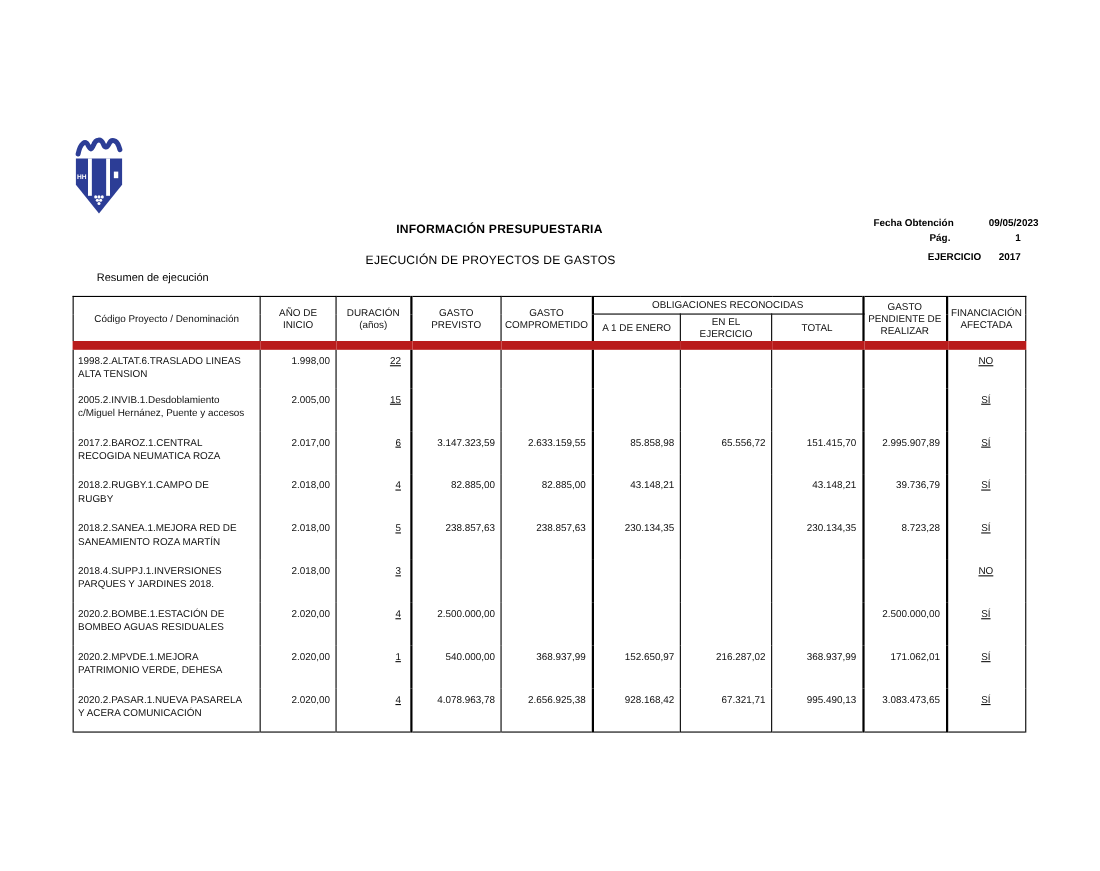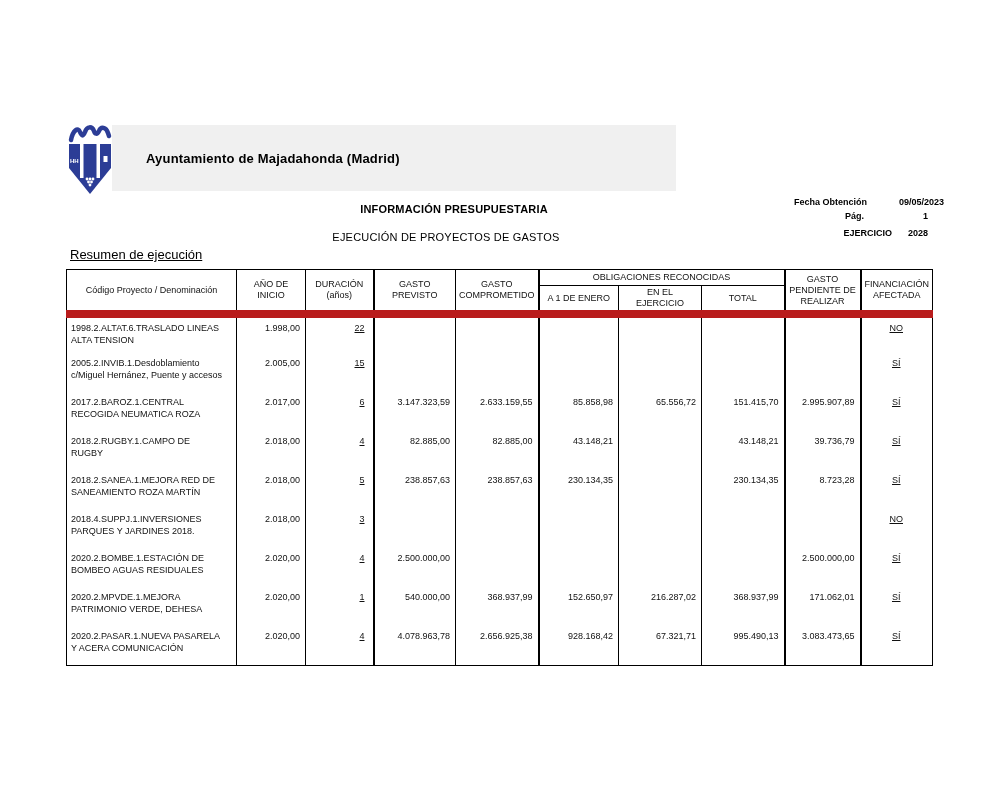--- a/index.html
+++ b/index.html
@@ -22,21 +22,21 @@
   .m-fecha-l { top: 197px; right: 133px; }
   .m-fecha-v { top: 197px; right: 56px; }
   .m-pag-l   { top: 211px; right: 136px; }
   .m-pag-v   { top: 211px; right: 72px; }
   .m-ej-l    { top: 228px; right: 108px; }
   .m-ej-v    { top: 228px; right: 72px; }
   .title1 { position: absolute; top: 203px; left: 0; width: 908px; text-align: center;
             font-size: 11px; font-weight: bold; letter-spacing: 0.2px; }
   .title2 { position: absolute; top: 231px; left: 0; width: 892px; text-align: center;
             font-size: 11px; letter-spacing: 0.2px; }
-  .section-label { position: absolute; top: 247px; left: 70px; font-size: 13px; text-decoration: underline; }
+  .section-label { position: absolute; top: 247px; left: 88px; font-size: 10px; }
 
   .table-wrap { position: absolute; left: 66px; top: 269px; }
   table.report {
     width: 866px; table-layout: fixed; border-collapse: collapse;
     font-size: 9px; color: #111;
   }
   table.report, table.report th { border: 1px solid #000; }
   th { font-weight: normal; text-align: center; vertical-align: middle;
        white-space: pre-line; line-height: 11px; padding: 1px 2px; }
   thead tr.h1 { height: 16px; }
@@ -69,30 +69,27 @@
         <circle cx="20" cy="56" r="1.4"></circle>
           <circle cx="23" cy="56" r="1.4"></circle>
           <circle cx="26" cy="56" r="1.4"></circle>
         <circle cx="21.5" cy="59" r="1.4"></circle>
           <circle cx="24.5" cy="59" r="1.4"></circle>
         <circle cx="23" cy="62" r="1.4"></circle>
       </g>
     </svg>
   </div>
 
-  <div class="band">
-    <span class="org-name">Ayuntamiento de Majadahonda (Madrid)</span>
-  </div>
 
   <span class="meta-label m-fecha-l">Fecha Obtención</span>
   <span class="meta-value m-fecha-v">09/05/2023</span>
   <span class="meta-label m-pag-l">Pág.</span>
   <span class="meta-value m-pag-v">1</span>
   <span class="meta-label m-ej-l">EJERCICIO</span>
-  <span class="meta-value m-ej-v">2028</span>
+  <span class="meta-value m-ej-v">2017</span>
 
   <div class="title1">INFORMACIÓN PRESUPUESTARIA</div>
   <div class="title2">EJECUCIÓN DE PROYECTOS DE GASTOS</div>
 
   <div class="section-label">Resumen de ejecución</div>
 
   <div class="table-wrap">
     <table class="report">
       <colgroup>
         <col style="width:170px">

